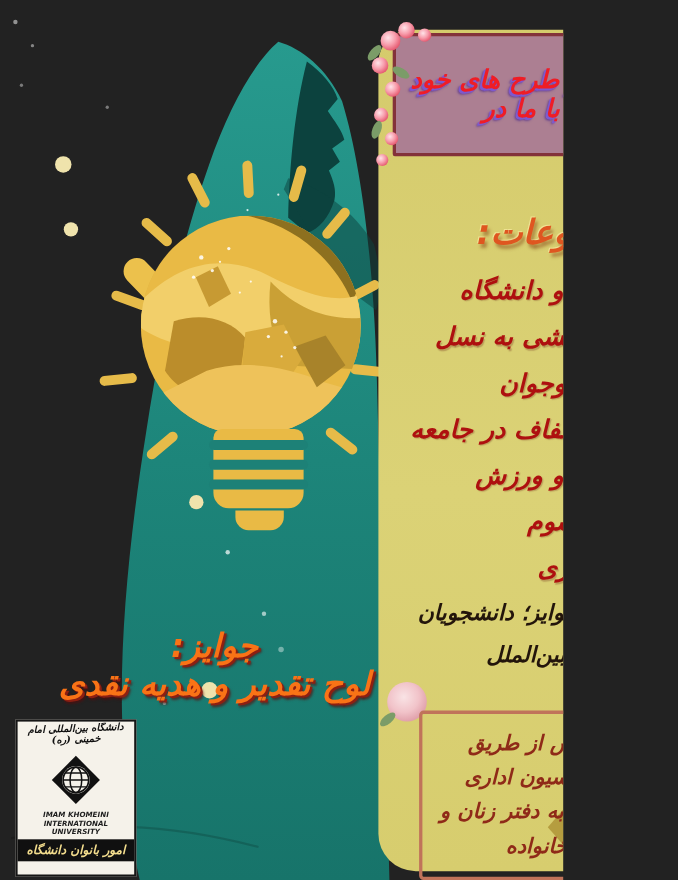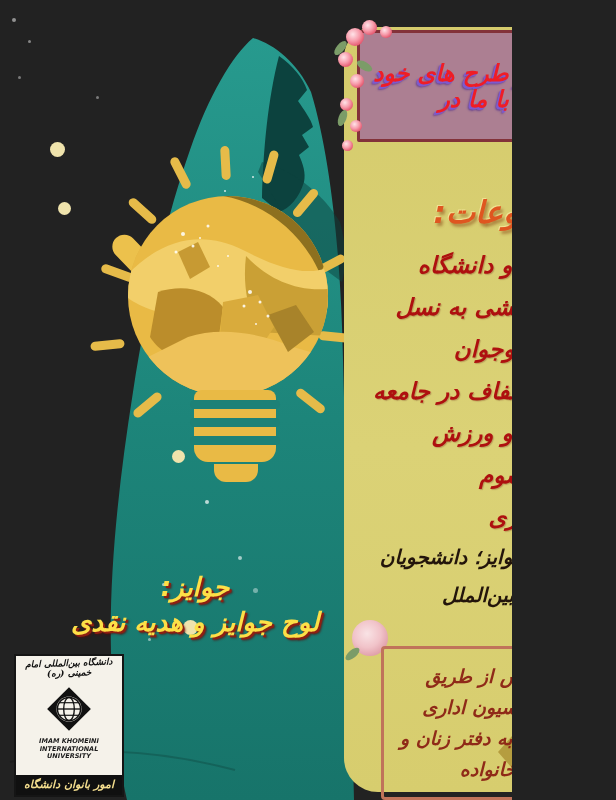--- a/index.html
+++ b/index.html
@@ -42,21 +42,21 @@
     color:#23150b;font-weight:bold;font-size:20px;line-height:38px;
   }
   .sub-box{
     position:absolute;left:381px;top:646px;width:214px;box-sizing:border-box;
     border:3px solid #c0735a;border-radius:4px;padding:12px 4px;
     direction:rtl;text-align:center;color:#8f2a18;font-weight:bold;font-size:19px;line-height:31px;
   }
   
   .prizes{position:absolute;left:38px;top:570px;width:314px;text-align:center;direction:rtl;}
   .prizes-label,.prizes-value{
-    color:#fde047;font-weight:bold;font-size:26px;line-height:35px;
+    color:#f97316;font-weight:bold;font-size:30px;line-height:35px;
     text-shadow:2px 2px 0 #8d1f12,3px 3px 2px rgba(90,10,10,.6);
   }
   
   .ray{position:absolute;width:9px;height:34px;background:#e6bb49;border-radius:5px;}
   
   .bulb-circle{position:absolute;left:128px;top:196px;width:200px;height:200px;border-radius:50%;overflow:hidden;box-shadow:0 0 0 2px rgba(0,0,0,.06) inset;}
   .stick{position:absolute;left:116px;top:226px;width:132px;height:24px;background:#ecc14c;border-radius:12px;transform:rotate(46deg);transform-origin:left center;}
   .bulb-base{position:absolute;left:194px;top:390px;width:82px;height:72px;background:#e9ba45;border-radius:8px 8px 14px 14px;}
   .base-bar{position:absolute;left:-4px;width:90px;height:9px;background:#1d8177;border-radius:5px;}
   .bulb-tip{position:absolute;left:214px;top:464px;width:44px;height:18px;background:#e9ba45;border-radius:0 0 12px 12px;}
@@ -67,21 +67,21 @@
   .rose.pale{background:radial-gradient(circle at 42% 38%, #f9e3e5 0%, #f1c3c9 45%, #dd99a4 80%, #c8808d 100%);}
   .leaf{position:absolute;width:17px;height:8px;border-radius:50%;background:#7b9c68;}
   .corner-tri{position:absolute;right:0;top:736px;width:0;height:0;border-top:16px solid transparent;border-bottom:16px solid transparent;border-right:14px solid #b59d3f;}
   
   .logo{
     position:absolute;left:14px;top:654px;width:110px;height:143px;background:#f5f2ea;
     border:2px solid #151515;box-sizing:border-box;display:flex;flex-direction:column;align-items:center;padding:2px 2px 0 2px;
   }
   .logo-callig{direction:rtl;font-family:"DejaVu Serif",serif;font-size:9px;font-weight:bold;color:#101010;text-align:center;line-height:10px;transform:rotate(-2deg);height:22px;overflow:hidden;}
   .logo-eng{font-size:6.5px;line-height:7.5px;text-align:center;color:#1c1c1c;font-weight:bold;width:100%;}
-  .logo-bar{margin-top:14px;background:#101010;color:#f4de8e;direction:rtl;font-size:11px;font-weight:bold;width:106px;text-align:center;padding:3px 0 4px 0;}
+  .logo-bar{margin-top:2px;background:#101010;color:#f4de8e;direction:rtl;font-size:11px;font-weight:bold;width:106px;text-align:center;padding:3px 0 4px 0;}
 </style>
 </head>
 <body>
 
 <div id="poster">
 
   <svg width="616" height="800" viewBox="0 0 616 800" style="position:absolute;left:0;top:0;">
     <defs>
       <linearGradient id="tg" x1="0" y1="0" x2="0" y2="1">
         <stop offset="0" stop-color="#279a8e"></stop>
@@ -215,21 +215,21 @@
     <div>بخش جوایز؛ دانشجویان بین‌الملل</div>
   </div>
 
   <div class="sub-box">
     <div>ورزش از طریق اتوماسیون اداری</div>
     <div>فیزیکی به دفتر زنان و خانواده</div>
   </div>
 
   <div class="prizes">
     <div class="prizes-label">جوایز:</div>
-    <div class="prizes-value">لوح جوایز و هدیه نقدی</div>
+    <div class="prizes-value">لوح تقدیر و هدیه نقدی</div>
   </div>
 
   <div class="logo">
     <div class="logo-callig">دانشگاه بین‌المللی امام خمینی (ره)</div>
     <svg width="58" height="58" viewBox="0 0 60 60">
       <rect x="14" y="14" width="32" height="32" transform="rotate(45 30 30)" fill="#111"></rect>
       <circle cx="30" cy="30" r="13" fill="#f5f2ea"></circle>
       <circle cx="30" cy="30" r="12" fill="none" stroke="#111" stroke-width="1.6"></circle>
       <ellipse cx="30" cy="30" rx="5.5" ry="12" fill="none" stroke="#111" stroke-width="1.4"></ellipse>
       <line x1="18" y1="30" x2="42" y2="30" stroke="#111" stroke-width="1.4"></line>

